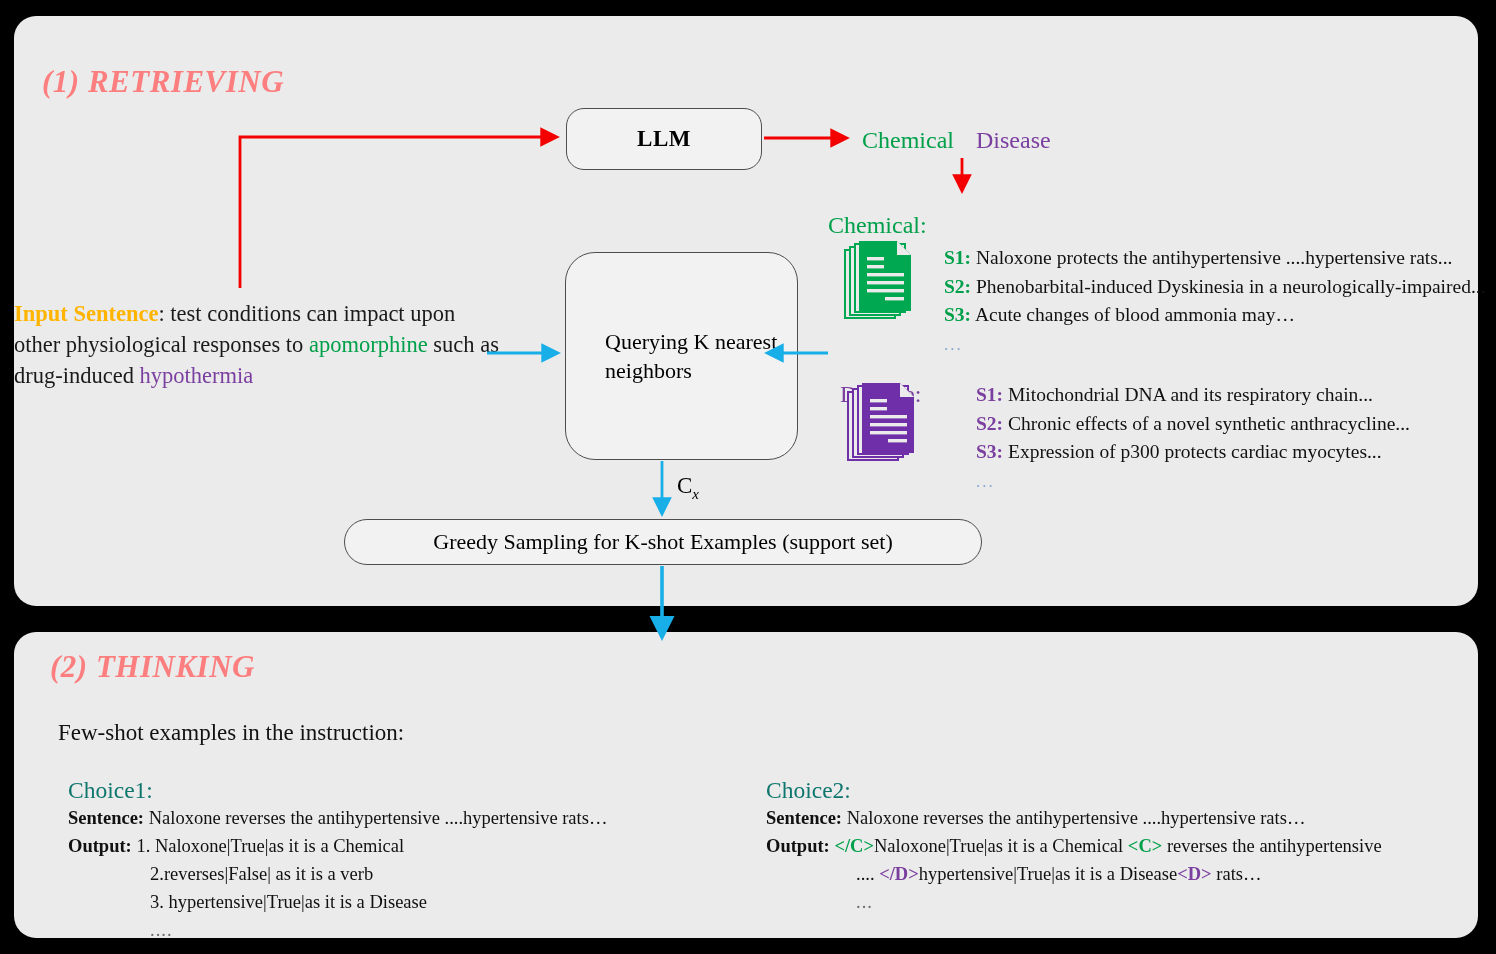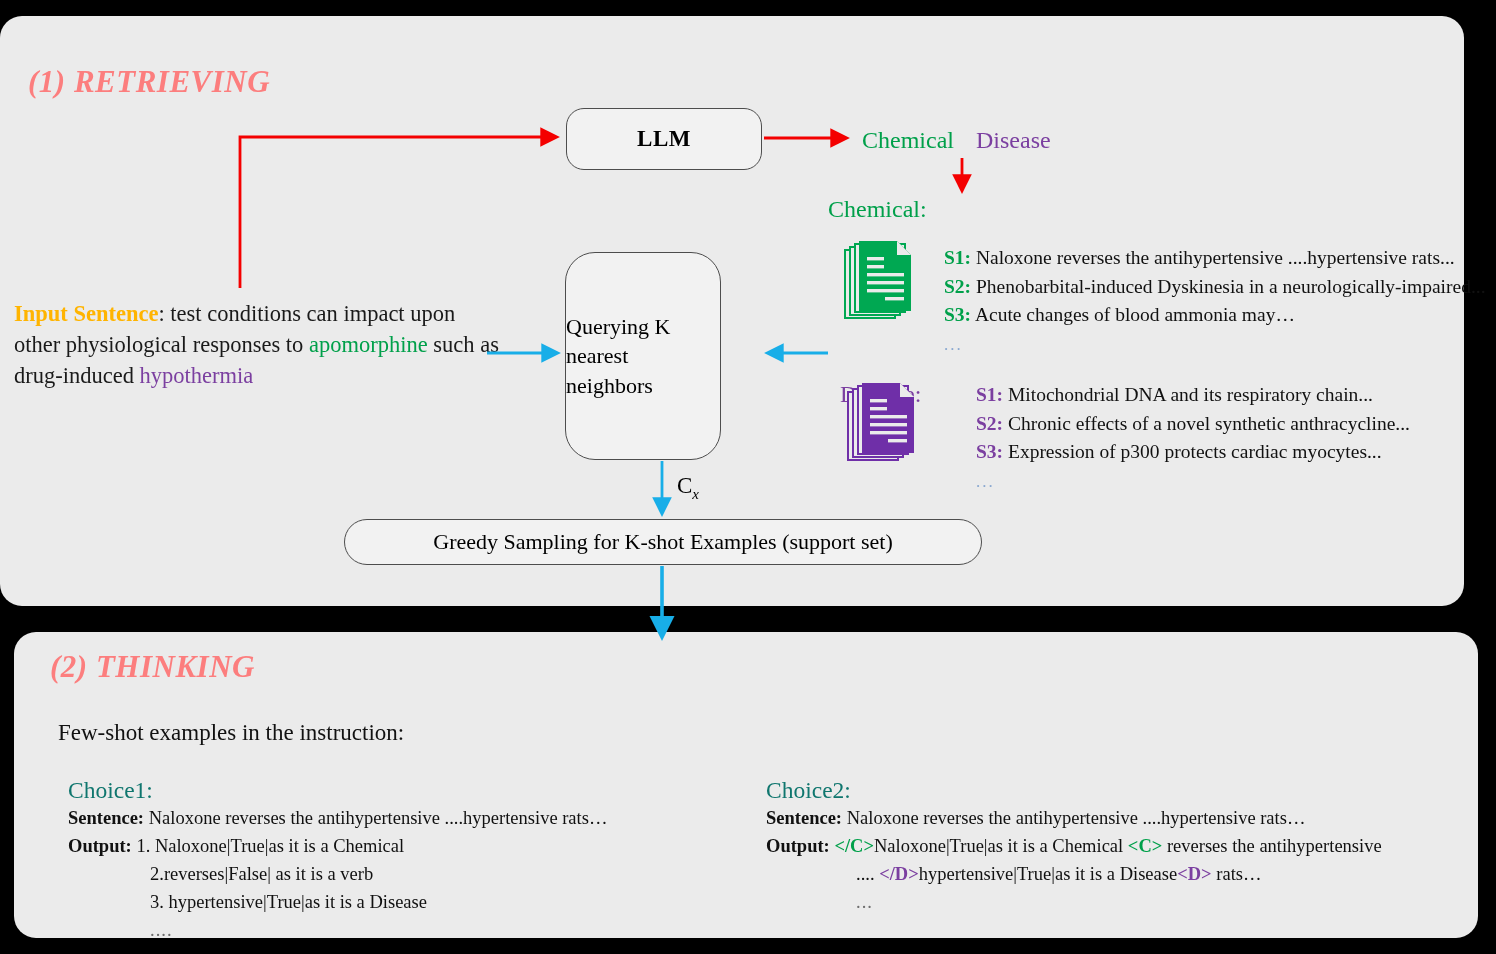--- a/index.html
+++ b/index.html
@@ -13,21 +13,21 @@
     position: relative;
     font-family: "Liberation Serif", "DejaVu Serif", serif;
     overflow: hidden;
   }
   .panel {
     position: absolute;
     background: #ebebeb;
     border-radius: 22px;
     box-sizing: border-box;
   }
-  #panel-retrieving { left: 0; top: 16px; width: 1464px; height: 590px; }
+  #panel-retrieving { left: 14px; top: 16px; width: 1464px; height: 590px; }
   #panel-thinking   { left: 14px; top: 632px; width: 1464px; height: 306px; }
 
   .section-title {
     position: absolute;
     color: #fc7e7e;
     font-weight: bold;
     font-style: italic;
     font-size: 31px;
     letter-spacing: 0.5px;
     white-space: nowrap;
@@ -48,24 +48,25 @@
     color: #000;
   }
   #llm-box {
     left: 566px; top: 108px; width: 196px; height: 62px;
     border-radius: 18px;
     font-weight: bold;
     font-size: 23px;
     letter-spacing: 0.5px;
   }
   #knn-box {
-    left: 565px; top: 252px; width: 156px; height: 208px;
+    left: 565px; top: 252px; width: 233px; height: 208px;
     border-radius: 30px;
     font-size: 22px;
     line-height: 1.32;
+    padding-left: 39px;
   }
   #greedy-box {
     left: 344px; top: 519px; width: 638px; height: 46px;
     border-radius: 24px;
     font-size: 22px;
   }
 
   
   #input-sentence {
     position: absolute;
@@ -87,21 +88,21 @@
   }
 
   
   .cat-label {
     position: absolute;
     font-size: 24px;
     white-space: nowrap;
   }
   #label-chemical-out { left: 862px; top: 127px; color: #00a04a; }
   #label-disease-out  { left: 976px; top: 127px; color: #7b3fa0; }
-  #label-chemical-grp { left: 828px; top: 196px; color: #00a04a; }
+  #label-chemical-grp { left: 828px; top: 212px; color: #00a04a; }
   #label-disease-grp  { left: 840px; top: 341px; color: #7b3fa0; margin-top: 40px; }
 
   
   .doc-icon { position: absolute; width: 72px; height: 84px; }
   #doc-chemical { left: 843px; top: 240px; }
   #doc-disease  { left: 846px; top: 382px; }
 
   
   .sent-list {
     position: absolute;
@@ -254,21 +255,21 @@
     <rect x="24" y="33" width="37" height="3.4" fill="#ebebeb"></rect>
     <rect x="24" y="41" width="37" height="3.4" fill="#ebebeb"></rect>
     <rect x="24" y="49" width="37" height="3.4" fill="#ebebeb"></rect>
     <rect x="42" y="57" width="19" height="3.4" fill="#ebebeb"></rect>
   </g>
 </svg>
 
 <div class="sent-list" id="list-chemical">
   <div>
     <span class="s-tag chem">S1:</span>
-    <span>Naloxone reverses the antihypertensive ....hypertensive rats...</span>
+    <span>Naloxone protects the antihypertensive ....hypertensive rats...</span>
   </div>
   <div>
     <span class="s-tag chem">S2:</span>
     <span>Phenobarbital-induced Dyskinesia in  a neurologically-impaired...</span>
   </div>
   <div>
     <span class="s-tag chem">S3:</span>
     <span>Acute changes of blood ammonia may…</span>
   </div>
   <div class="ellipsis-mark">...</div>

